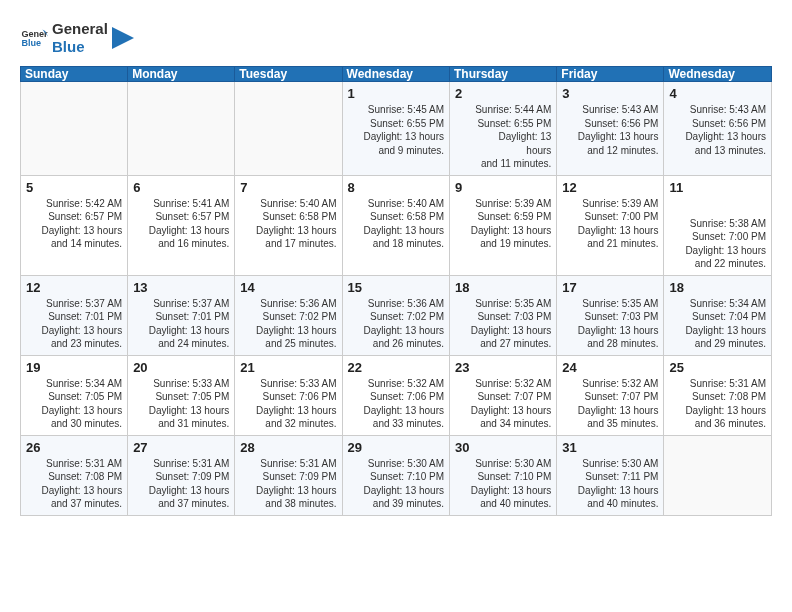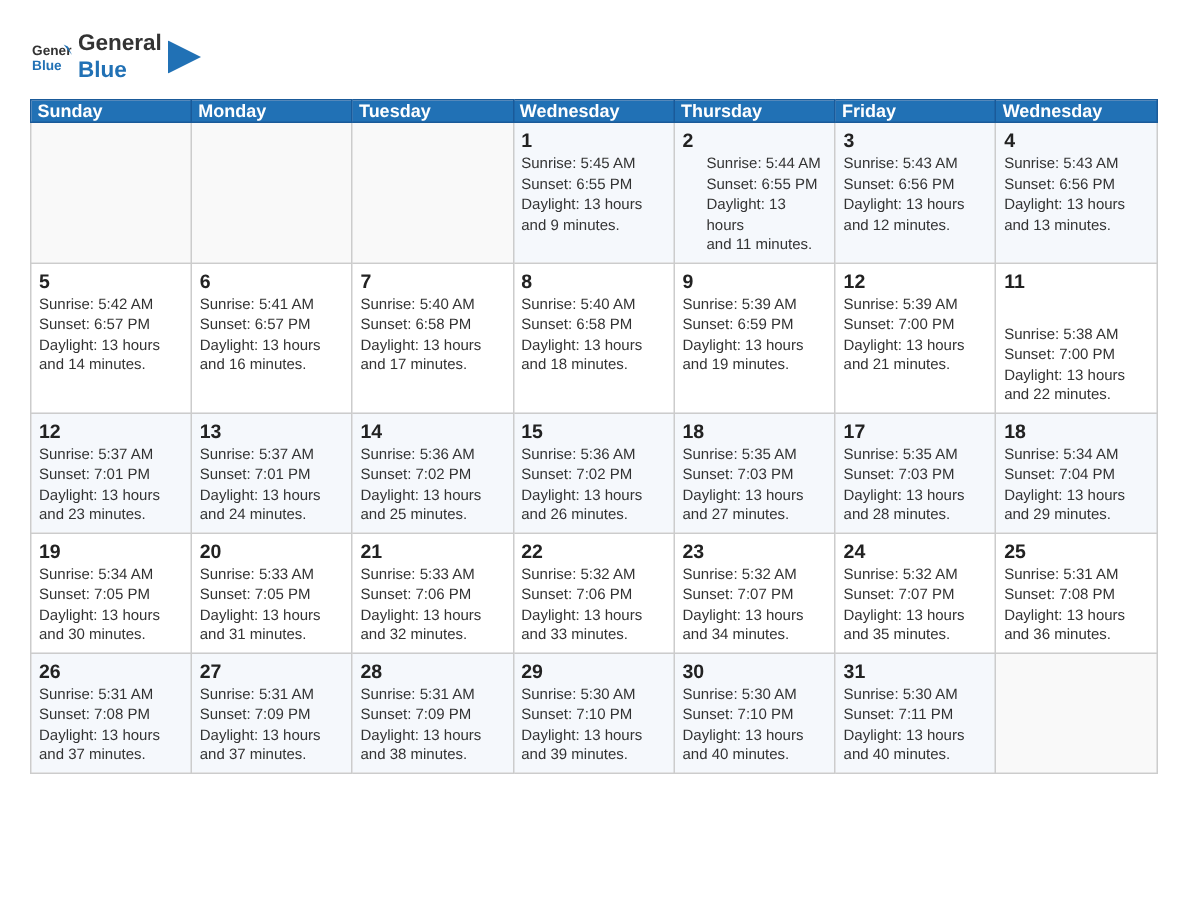--- a/index.html
+++ b/index.html
@@ -69,20 +69,21 @@
     .day-num {
       font-size: 13px;
       font-weight: bold;
       color: #222;
       margin-bottom: 2px;
     }
     .day-info {
       font-size: 10px;
       color: #333;
       line-height: 1.35;
+      text-align: right;
     }
     .empty-cell {
       background: #f9f9f9 !important;
     }
   </style>
 </head>
 <body>
 
 <div class="header">
   <div class="logo">

